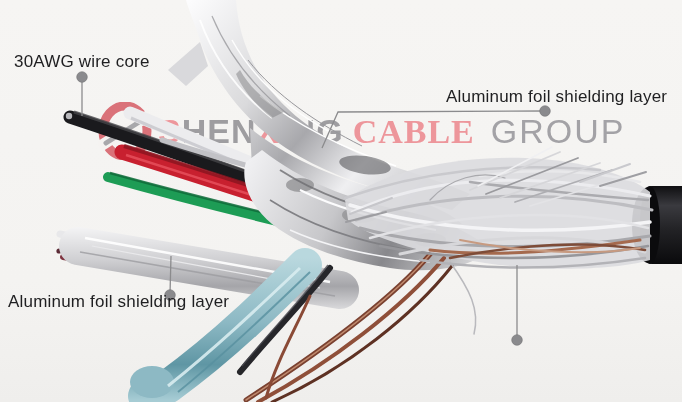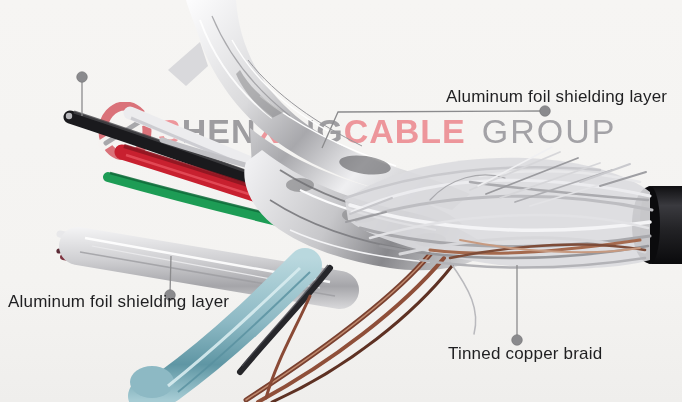--- a/index.html
+++ b/index.html
@@ -11,21 +11,21 @@
   
   .watermark{
     position:absolute;left:98px;top:100px;height:62px;z-index:1;
     display:flex;align-items:center;opacity:.92;white-space:nowrap;
   }
   .wm-text{font-size:34px;line-height:62px;letter-spacing:1px;}
   .wm-bold{font-weight:700;}
   .wm-red{color:#ed8f94;}
   .wm-gray{color:#97969a;}
   .wm-group{font-weight:400;color:#9d9ca0;margin-left:16px;letter-spacing:2px;}
-  .wm-cable{}
+  .wm-cable{margin-left:9px;font-family:Liberation Serif, serif;}
   .logo{margin-right:6px;opacity:.88;}
   
   .photo{position:absolute;left:0;top:0;z-index:2;}
   
   .callout{
     position:absolute;z-index:3;font-size:17px;color:#1f1f21;
     letter-spacing:.2px;white-space:nowrap;
   }
   .c1{left:14px;top:52px;}
   .c2{left:446px;top:87px;}
@@ -204,16 +204,16 @@
       <path d="M517,339 L517,265"></path>
     </g>
     <g fill="#8a8a8d" stroke="#737376" stroke-width=".6">
       <circle cx="82" cy="77" r="5.3"></circle>
       <circle cx="545" cy="111" r="5.3"></circle>
       <circle cx="170" cy="295" r="5.3"></circle>
       <circle cx="517" cy="340" r="5.3"></circle>
     </g>
   </svg>
 
+  <div class="callout c1">30AWG wire core</div>
   <div class="callout c2">Aluminum foil shielding layer</div>
   <div class="callout c3">Aluminum foil shielding layer</div>
-  <div class="callout c4">Tinned copper braid</div>
 </div>
 
 </body></html>

